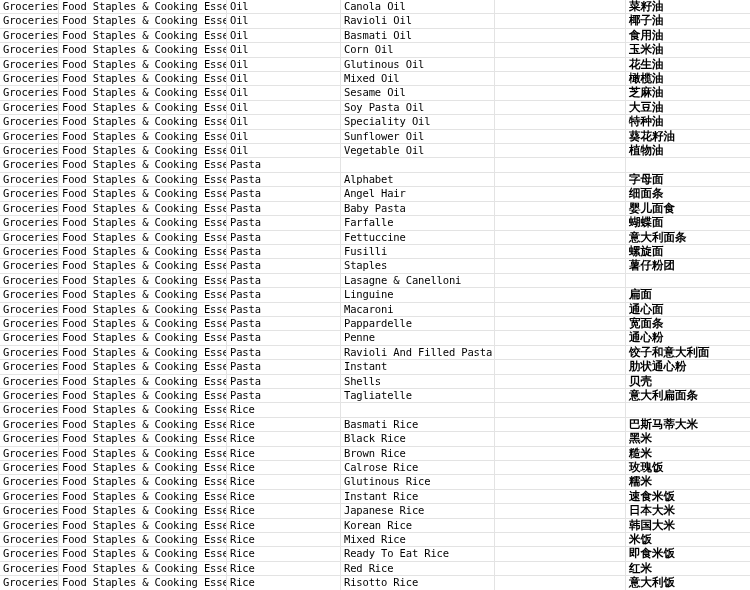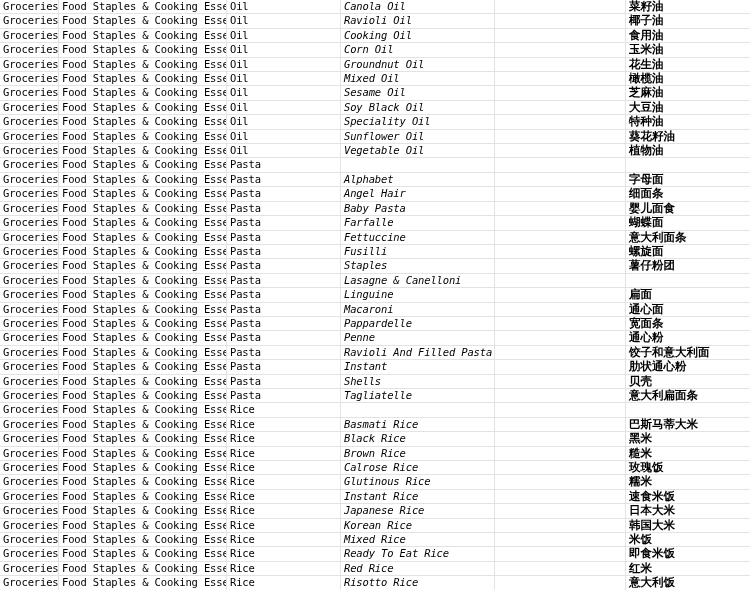--- a/index.html
+++ b/index.html
@@ -32,21 +32,21 @@
     line-height: 13.4px;
     height: 13.4px;
     font-size: 10.5px;
     color: #000000;
     font-family: "DejaVu Sans Mono", "Liberation Mono", monospace;
     letter-spacing: -0.15px;
   }
   #sheet td.c0 { width: 55px; margin-left: 11px; }
   #sheet td.c1 { width: 164px; }
   #sheet td.c2 { width: 110px; margin-left: 36px; }
-  #sheet td.c3 { width: 150px; font-style: italic; }
+  #sheet td.c3 { width: 150px; }
   #sheet td.c4 { width: 127px; }
   #sheet td.c5 { width: 133px; }
   #sheet td.zh {
     font-family: "DejaVu Sans", "Liberation Sans", sans-serif;
     font-weight: bold;
     font-size: 11.5px;
     letter-spacing: 0;
   }
 </style>
 </head>
@@ -67,37 +67,37 @@
         <td class="c1">Food Staples &amp; Cooking Essentials</td>
         <td class="c2">Oil</td>
         <td class="c3">Ravioli Oil</td>
         <td class="c4"></td>
         <td class="c5 zh">椰子油</td>
       </tr>
       <tr>
         <td class="c0">Groceries</td>
         <td class="c1">Food Staples &amp; Cooking Essentials</td>
         <td class="c2">Oil</td>
-        <td class="c3">Cooking Oil</td>
+        <td class="c3">Basmati Oil</td>
         <td class="c4"></td>
         <td class="c5 zh">食用油</td>
       </tr>
       <tr>
         <td class="c0">Groceries</td>
         <td class="c1">Food Staples &amp; Cooking Essentials</td>
         <td class="c2">Oil</td>
         <td class="c3">Corn Oil</td>
         <td class="c4"></td>
         <td class="c5 zh">玉米油</td>
       </tr>
       <tr>
         <td class="c0">Groceries</td>
         <td class="c1">Food Staples &amp; Cooking Essentials</td>
         <td class="c2">Oil</td>
-        <td class="c3">Groundnut Oil</td>
+        <td class="c3">Glutinous Oil</td>
         <td class="c4"></td>
         <td class="c5 zh">花生油</td>
       </tr>
       <tr>
         <td class="c0">Groceries</td>
         <td class="c1">Food Staples &amp; Cooking Essentials</td>
         <td class="c2">Oil</td>
         <td class="c3">Mixed Oil</td>
         <td class="c4"></td>
         <td class="c5 zh">橄榄油</td>
@@ -107,21 +107,21 @@
         <td class="c1">Food Staples &amp; Cooking Essentials</td>
         <td class="c2">Oil</td>
         <td class="c3">Sesame Oil</td>
         <td class="c4"></td>
         <td class="c5 zh">芝麻油</td>
       </tr>
       <tr>
         <td class="c0">Groceries</td>
         <td class="c1">Food Staples &amp; Cooking Essentials</td>
         <td class="c2">Oil</td>
-        <td class="c3">Soy Black Oil</td>
+        <td class="c3">Soy Pasta Oil</td>
         <td class="c4"></td>
         <td class="c5 zh">大豆油</td>
       </tr>
       <tr>
         <td class="c0">Groceries</td>
         <td class="c1">Food Staples &amp; Cooking Essentials</td>
         <td class="c2">Oil</td>
         <td class="c3">Speciality Oil</td>
         <td class="c4"></td>
         <td class="c5 zh">特种油</td>

